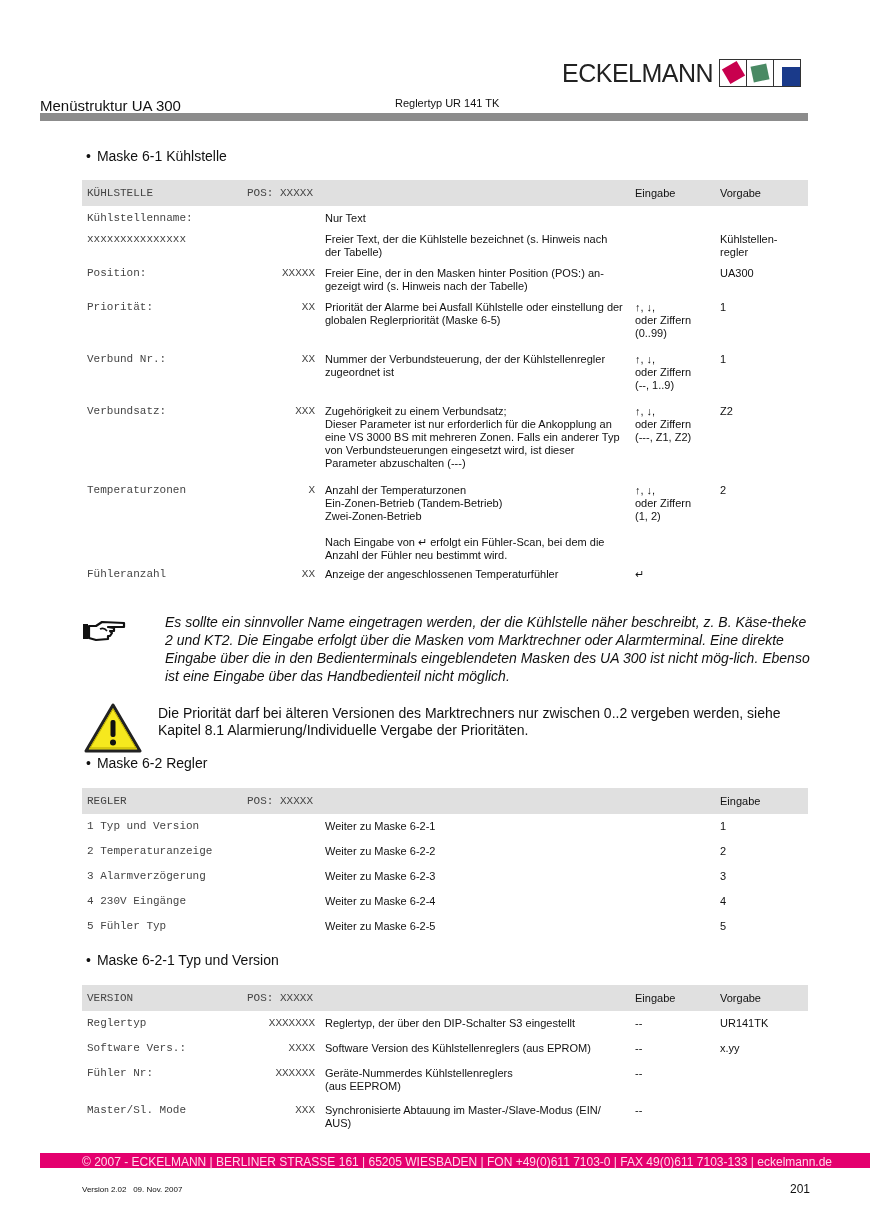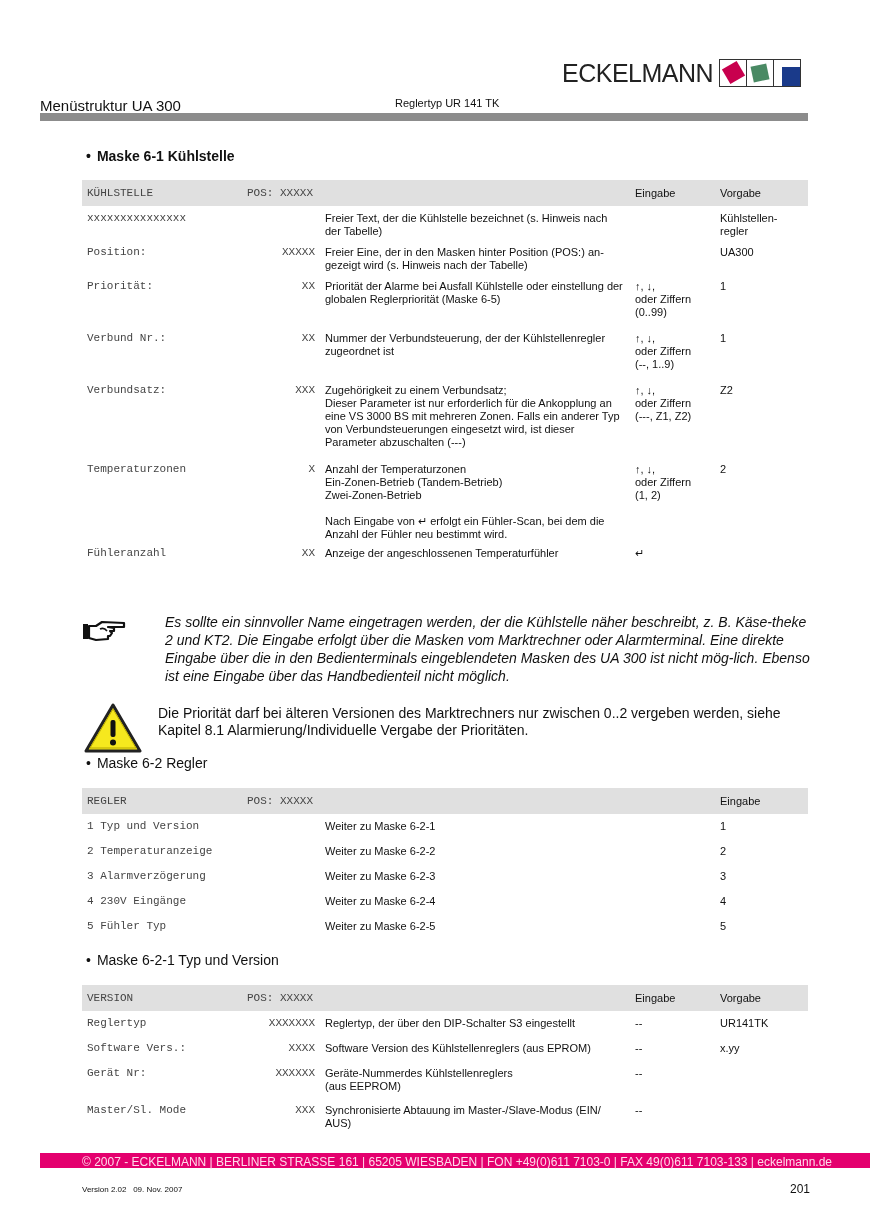--- a/index.html
+++ b/index.html
@@ -54,41 +54,48 @@
       </div>
     <div class="logo-cell">
         <div class="logo-d3"></div>
       </div>
   </div>
 </div>
 <div class="abs hdr-left">Menüstruktur UA 300</div>
 <div class="abs hdr-mid">Reglertyp UR 141 TK</div>
 <div class="abs hdr-bar"></div>
 
-<div class="abs section-title" style="top:148px;font-weight:bold;">
+<div class="abs section-title" style="top:148px;">
   <span class="bullet">•</span><span>Maske 6-1 Kühlstelle</span>
 </div>
 
 <table class="mask" style="top:180px;">
   <colgroup>
     <col style="width:160px">
       <col style="width:78px">
       <col style="width:310px">
       <col style="width:85px">
       <col style="width:93px">
   </colgroup>
   <thead>
     <tr>
       <th class="mono">KÜHLSTELLE</th>
       <th class="mono" colspan="2">POS: XXXXX</th>
       <th>Eingabe</th>
       <th>Vorgabe</th>
     </tr>
   </thead>
   <tbody id="mask61-body">
+      <tr style="height: 21px;">
+        <td class="mono">Kühlstellenname:</td>
+        <td class="mono right"></td>
+        <td class="pre">Nur Text</td>
+        <td class="pre"></td>
+        <td class="pre"></td>
+      </tr>
       <tr style="height: 34px;">
         <td class="mono">xxxxxxxxxxxxxxx</td>
         <td class="mono right"></td>
         <td class="pre">Freier Text, der die Kühlstelle bezeichnet (s. Hinweis nach der Tabelle)</td>
         <td class="pre"></td>
         <td class="pre">Kühlstellen-
 regler</td>
       </tr>
       <tr style="height: 34px;">
         <td class="mono">Position:</td>
@@ -247,21 +254,21 @@
         <td>UR141TK</td>
       </tr>
       <tr style="height: 25px;">
         <td class="mono">Software Vers.:</td>
         <td class="mono right">XXXX</td>
         <td class="pre">Software Version des Kühlstellenreglers (aus EPROM)</td>
         <td>--</td>
         <td>x.yy</td>
       </tr>
       <tr style="height: 37px;">
-        <td class="mono">Gerät Nr:</td>
+        <td class="mono">Fühler Nr:</td>
         <td class="mono right">XXXXXX</td>
         <td class="pre">Geräte-Nummerdes Kühlstellenreglers
 (aus EEPROM)</td>
         <td>--</td>
         <td></td>
       </tr>
       <tr style="height: 30px;">
         <td class="mono">Master/Sl. Mode</td>
         <td class="mono right">XXX</td>
         <td class="pre">Synchronisierte Abtauung im Master-/Slave-Modus (EIN/

